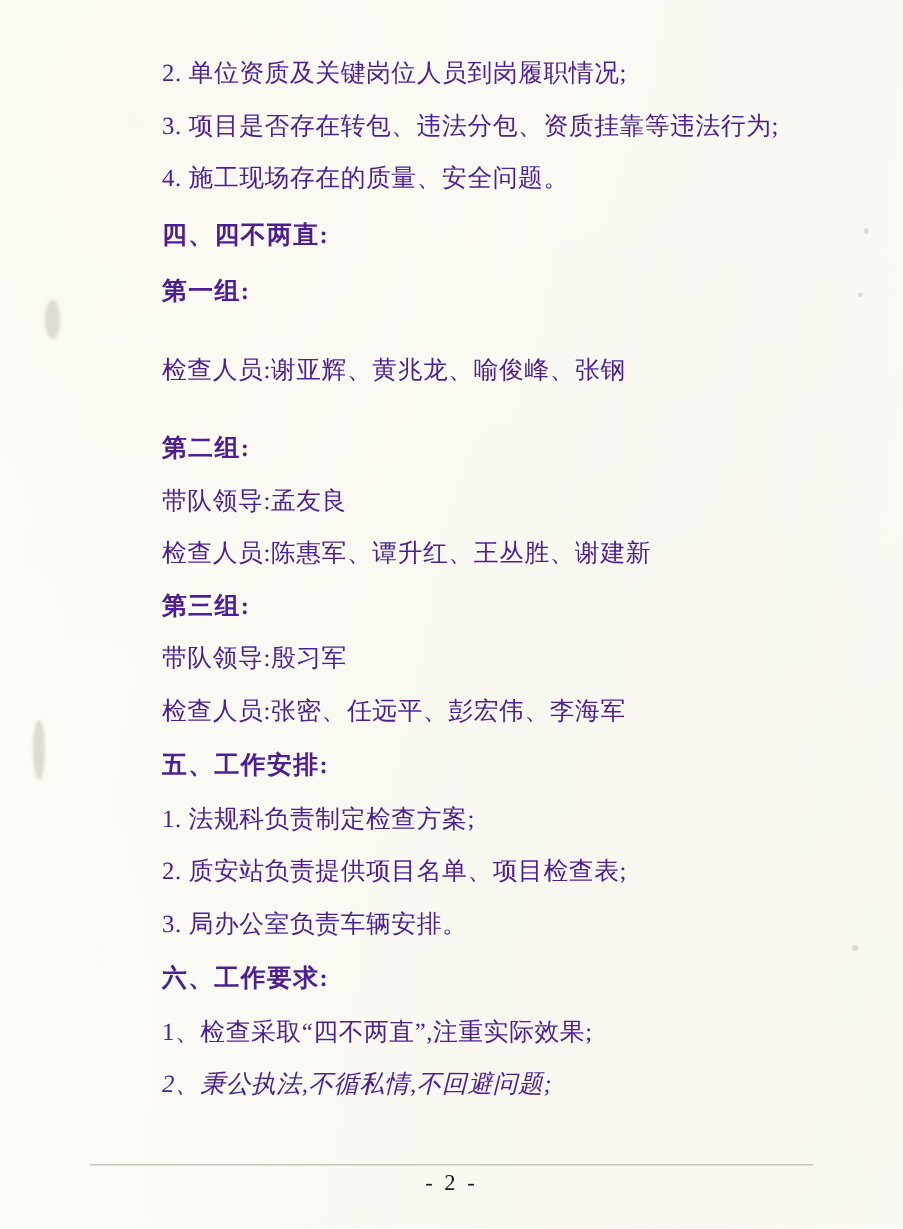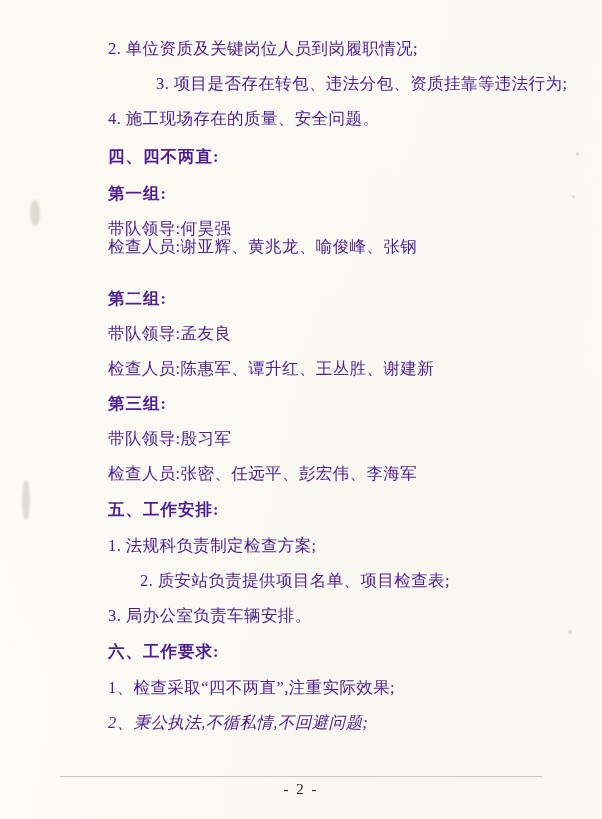--- a/index.html
+++ b/index.html
@@ -81,40 +81,39 @@
   }
 </style>
 </head>
 <body>
 
 <div class="page">
 
   <div class="content">
 
     <div class="line indent1" style="top:38px;">2. 单位资质及关键岗位人员到岗履职情况;</div>
-    <div class="line indent1" style="top:73px;margin-left:48px;">3. 项目是否存在转包、违法分包、资质挂靠等违法行为;</div>
+    <div class="line indent1" style="top:73px;">3. 项目是否存在转包、违法分包、资质挂靠等违法行为;</div>
     <div class="line indent1" style="top:108px;">4. 施工现场存在的质量、安全问题。</div>
 
     <div class="line indent1 bold" style="top:146px;">四、四不两直:</div>
 
     <div class="line indent1 bold" style="top:183px;">第一组:</div>
-    <div class="line indent1" style="top:218px;">带队领导:何昊强</div>
     <div class="line indent1" style="top:236px;">检查人员:谢亚辉、黄兆龙、喻俊峰、张钢</div>
 
     <div class="line indent1 bold" style="top:288px;">第二组:</div>
     <div class="line indent1" style="top:323px;">带队领导:孟友良</div>
     <div class="line indent1" style="top:358px;">检查人员:陈惠军、谭升红、王丛胜、谢建新</div>
 
     <div class="line indent1 bold" style="top:393px;">第三组:</div>
     <div class="line indent1" style="top:428px;">带队领导:殷习军</div>
     <div class="line indent1" style="top:463px;">检查人员:张密、任远平、彭宏伟、李海军</div>
 
     <div class="line indent1 bold" style="top:499px;">五、工作安排:</div>
     <div class="line indent1" style="top:535px;">1. 法规科负责制定检查方案;</div>
-    <div class="line indent1" style="top:570px;margin-left:32px;">2. 质安站负责提供项目名单、项目检查表;</div>
+    <div class="line indent1" style="top:570px;">2. 质安站负责提供项目名单、项目检查表;</div>
     <div class="line indent1" style="top:605px;">3. 局办公室负责车辆安排。</div>
 
     <div class="line indent1 bold" style="top:641px;font-family:Liberation Serif, serif;">六、工作要求:</div>
     <div class="line indent1" style="top:677px;">1、检查采取“四不两直”,注重实际效果;</div>
     <div class="line indent1" style="top:712px;font-style:italic;">2、秉公执法,不循私情,不回避问题;</div>
 
   </div>
 
   <div class="rule" style="top:776px;"></div>
   <div class="footer" style="top:781px;">- 2 -</div>

